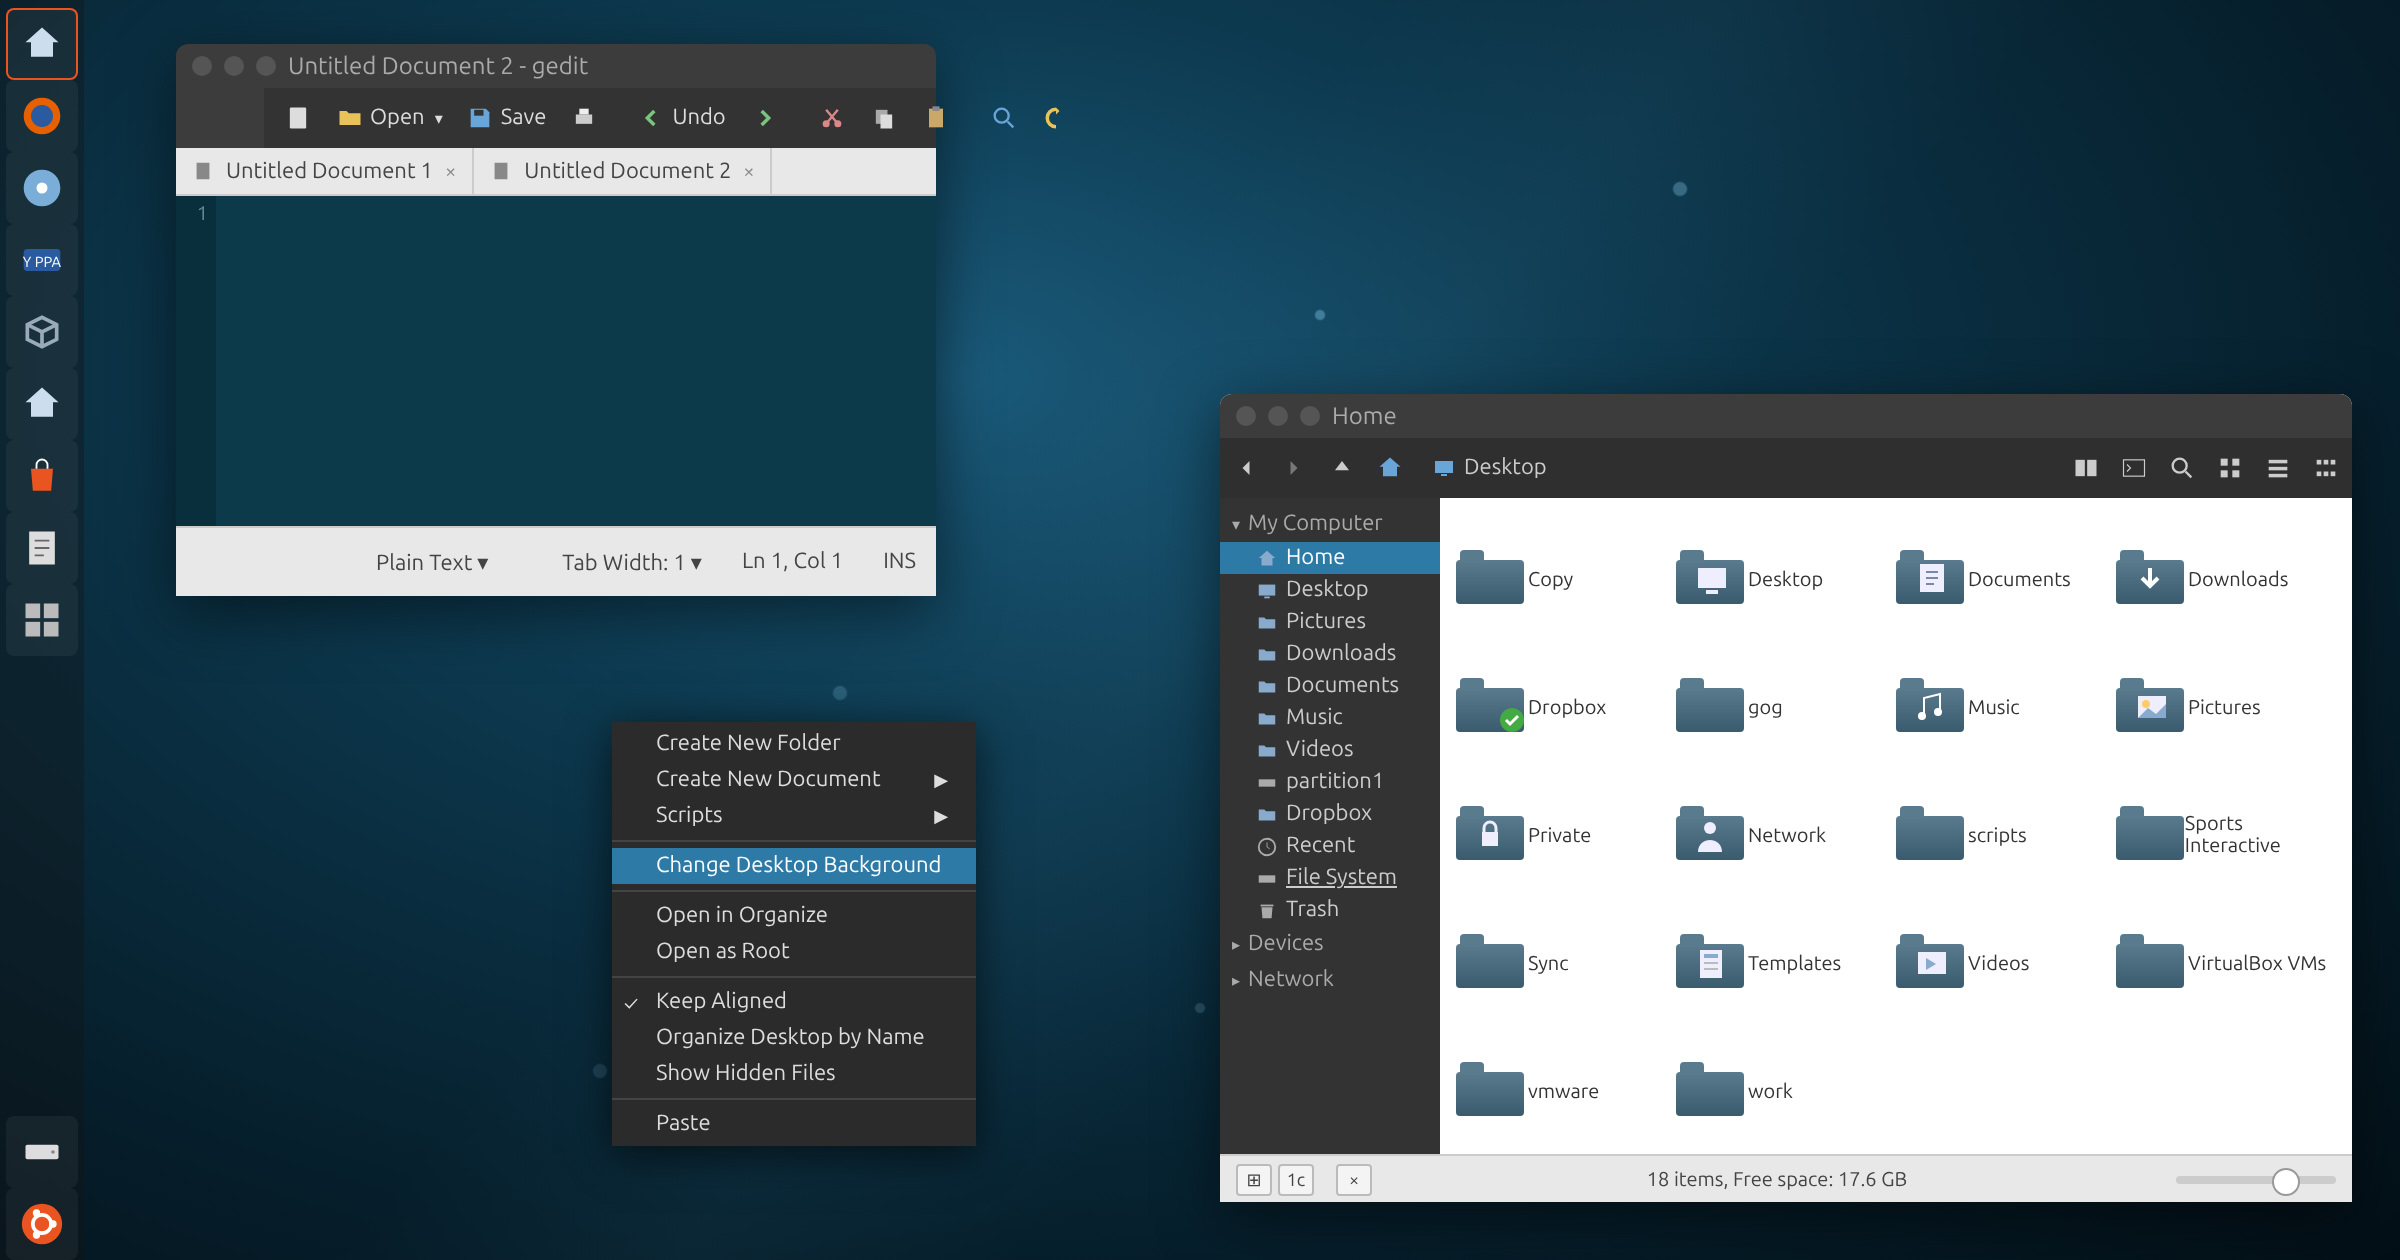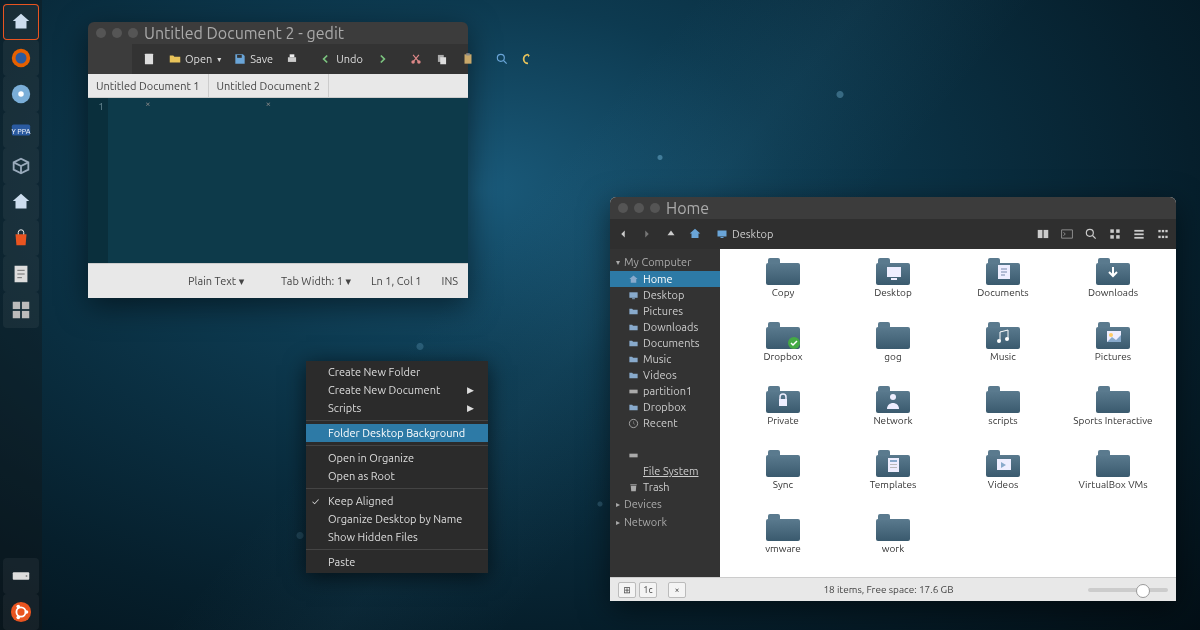--- a/index.html
+++ b/index.html
@@ -18,28 +18,28 @@
 
 
 .launcher { position: absolute; left: 0; top: 0; width: 42px; height: 100%; background: rgba(20,20,20,.35); padding-top: 4px; display: flex; flex-direction: column; align-items: center; gap: 3px; z-index: 5; }
 .launcher .item { width: 36px; height: 36px; border-radius: 4px; display: flex; align-items: center; justify-content: center; font-size: 18px; color: #fff; cursor: pointer; background: rgba(255,255,255,.05); }
 .launcher .item.active { box-shadow: 0 0 0 1px #e95420 inset; }
 .launcher .spacer { flex: 1; }
 .launcher .item svg { width: 22px; height: 22px; }
 
 
 .gedit { position: absolute; left: 88px; top: 22px; width: 380px; background: #3c3c3c; border-radius: 6px 6px 0 0; box-shadow: 0 8px 30px rgba(0,0,0,.5); z-index: 2; }
-.titlebar { height: 22px; display: flex; align-items: center; gap: 6px; padding: 0 8px; color: #aaa; font-size: 16px; }
+.titlebar { height: 22px; display: flex; align-items: center; gap: 6px; padding: 0 8px; color: #aaa; font-size: 12px; }
 .wbtn { width: 10px; height: 10px; border-radius: 50%; background: #555; }
 .toolbar { height: 30px; background: #333; display: flex; align-items: center; gap: 4px; padding: 0 6px; color: #ddd; font-size: 11px; margin-left: 44px; }
 .tbtn { display: flex; align-items: center; gap: 3px; padding: 2px 4px; cursor: pointer; }
 .tbtn svg { width: 14px; height: 14px; }
 .tsep { width: 1px; height: 18px; background: #555; margin: 0 2px; }
 .tabstrip { height: 24px; background: #e8e8e8; display: flex; align-items: stretch; border-bottom: 1px solid #ccc; font-size: 11px; }
-.tab { display: flex; align-items: center; gap: 6px; padding: 0 8px; border-right: 1px solid #ccc; color: #444; cursor: pointer; flex-direction: column; }
+.tab { display: flex; align-items: center; gap: 6px; padding: 0 8px; border-right: 1px solid #ccc; color: #444; cursor: pointer; }
 .tab .x { font-size: 10px; color: #888; }
 .editor { height: 165px; background: #0d3a4a; display: flex; }
 .gutter { width: 20px; background: #0a2f3c; color: #6a8a95; font-size: 10px; padding: 3px 4px; text-align: right; }
 .statusbar { height: 35px; background: #e8e8e8; border-top: 1px solid #ccc; display: flex; align-items: center; font-size: 11px; color: #444; padding: 0 10px; gap: 20px; justify-content: flex-end; }
 .statusbar span:first-child { margin-right: auto; margin-left: 90px; }
 
 
 .ctx { position: absolute; left: 306px; top: 361px; width: 182px; background: #2b2b2b; color: #ddd; font-size: 11px; box-shadow: 0 4px 20px rgba(0,0,0,.6); z-index: 4; padding: 2px 0; }
 .ctx .mi { padding: 3px 14px 3px 22px; display: flex; align-items: center; position: relative; cursor: pointer; }
 .ctx .mi.hl { background: #2d7aa6; color: #fff; }
@@ -55,24 +55,24 @@
 .fm-toolbar .nav { display: flex; gap: 10px; align-items: center; }
 .fm-toolbar .path { display: flex; align-items: center; gap: 4px; margin-left: 6px; }
 .fm-toolbar .right { margin-left: auto; display: flex; gap: 10px; align-items: center; }
 .fm-body { display: flex; height: 328px; }
 .sidebar { width: 110px; background: #333; color: #ccc; font-size: 11px; padding: 4px 0; overflow: hidden; }
 .sidebar .hdr { padding: 3px 6px; color: #aaa; display: flex; align-items: center; gap: 4px; }
 .sidebar .hdr::before { content: "▾"; font-size: 8px; }
 .sidebar .hdr.collapsed::before { content: "▸"; }
 .sidebar .sitem { padding: 2px 6px 2px 18px; display: flex; align-items: center; gap: 4px; cursor: pointer; }
 .sidebar .sitem.sel { background: #2d7aa6; color: #fff; }
-.sidebar .sitem.underline span { text-decoration: underline; margin-top: 32px; }
+.sidebar .sitem.underline span { text-decoration: underline; }
 .sidebar .sitem svg { width: 11px; height: 11px; flex-shrink: 0; }
 .iconview { flex: 1; background: #fff; padding: 10px 8px; display: grid; grid-template-columns: repeat(4, 1fr); grid-auto-rows: 60px; gap: 4px 0; align-content: start; }
-.fitem { display: flex; flex-direction: column; align-items: center; gap: 2px; font-size: 10px; color: #333; cursor: pointer; }
+.fitem { display: flex; align-items: center; gap: 2px; font-size: 10px; color: #333; cursor: pointer; }
 .fitem .ficon { width: 34px; height: 26px; position: relative; }
 .folder-shape { width: 34px; height: 22px; background: linear-gradient(#5a7a8e, #3a5a6e); border-radius: 2px; position: absolute; bottom: 0; }
 .folder-shape::before { content: ""; position: absolute; top: -5px; left: 2px; width: 12px; height: 6px; background: #5a7a8e; border-radius: 2px 2px 0 0; }
 .fm-status { height: 24px; background: #e8e8e8; border-top: 1px solid #ccc; display: flex; align-items: center; font-size: 10px; color: #444; padding: 0 8px; }
 .fm-status .ctr { flex: 1; text-align: center; }
 .zoom { width: 80px; height: 4px; background: #ccc; border-radius: 2px; position: relative; }
 .zoom::after { content: ""; position: absolute; right: 18px; top: -4px; width: 12px; height: 12px; background: #fff; border: 1px solid #999; border-radius: 50%; }
 .smallbtn { width: 18px; height: 16px; border: 1px solid #bbb; border-radius: 2px; background: #f4f4f4; display: inline-flex; align-items: center; justify-content: center; font-size: 9px; margin-right: 3px; cursor: pointer; }
 </style>
 </head>
@@ -267,21 +267,21 @@
     <div class="mi">
       <span>Create New Document</span>
       <span class="arrow">▶</span>
     </div>
     <div class="mi">
       <span>Scripts</span>
       <span class="arrow">▶</span>
     </div>
     <div class="sep"></div>
     <div class="mi hl">
-      <span>Folder Desktop Background</span>
+      <span>Change Desktop Background</span>
     </div>
     <div class="sep"></div>
     <div class="mi">
       <span>Open in Organize</span>
     </div>
     <div class="mi">
       <span>Open as Root</span>
     </div>
     <div class="sep"></div>
     <div class="mi chk">

